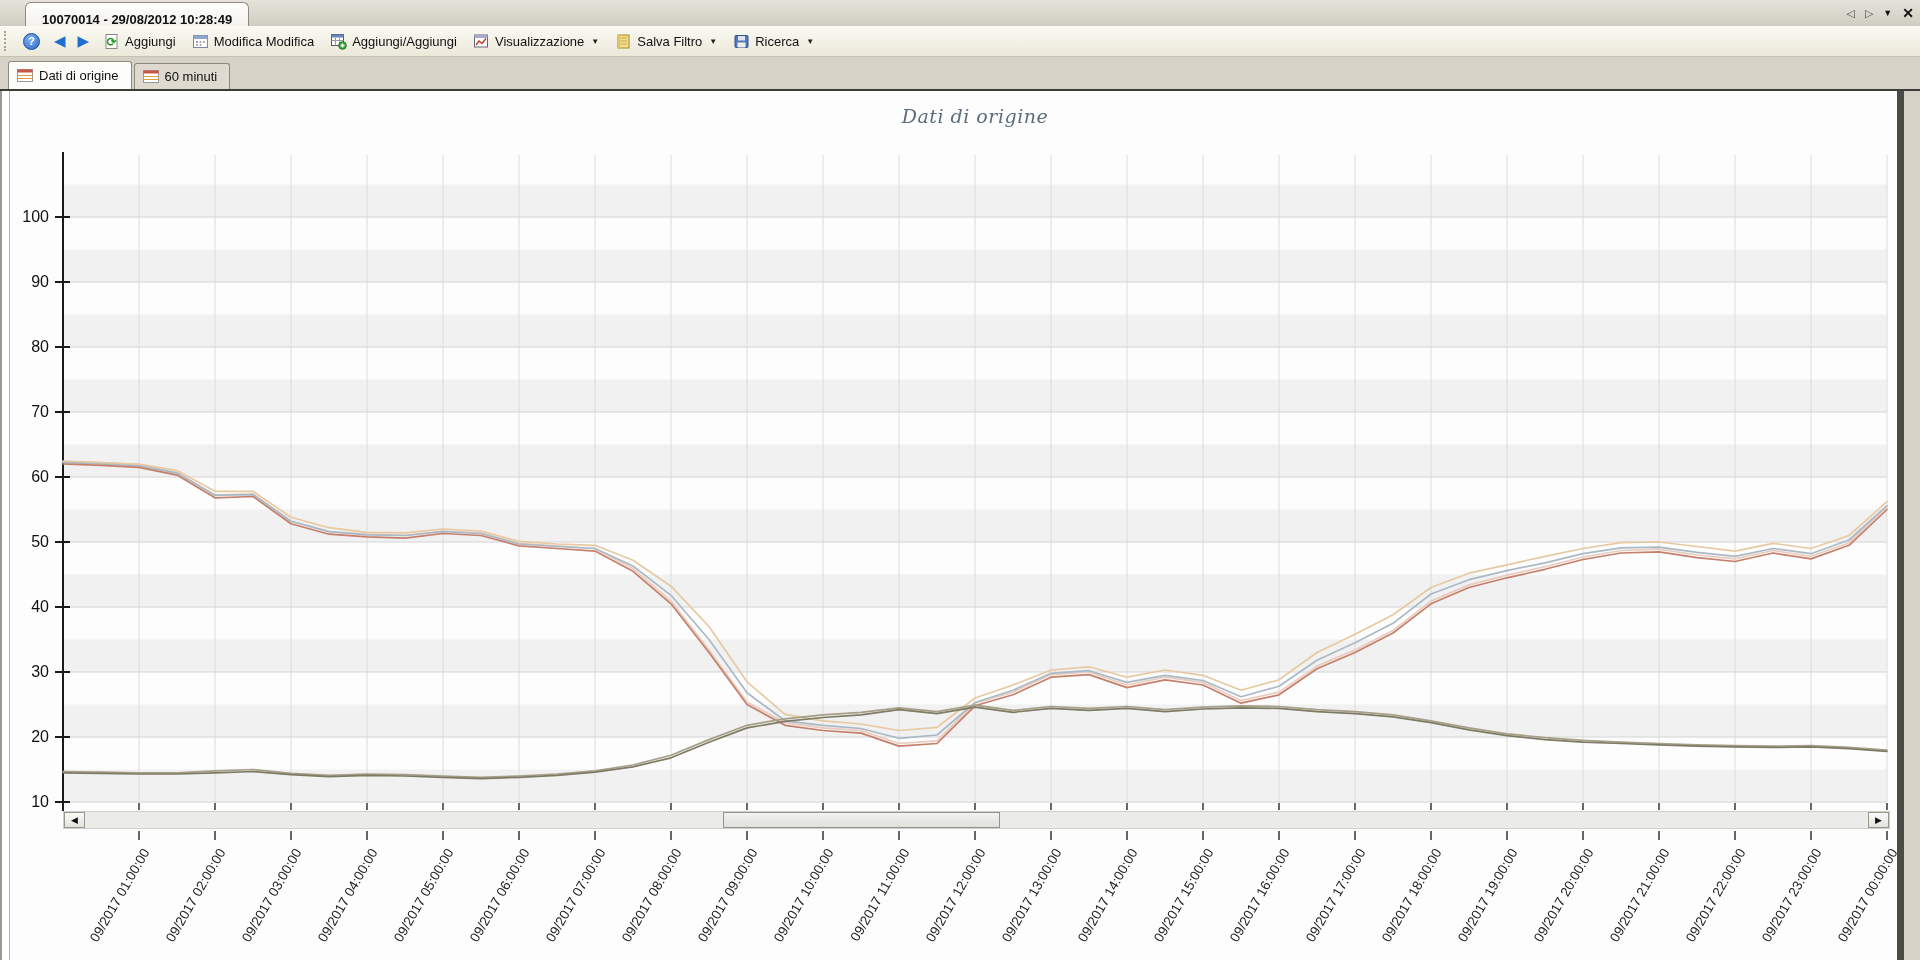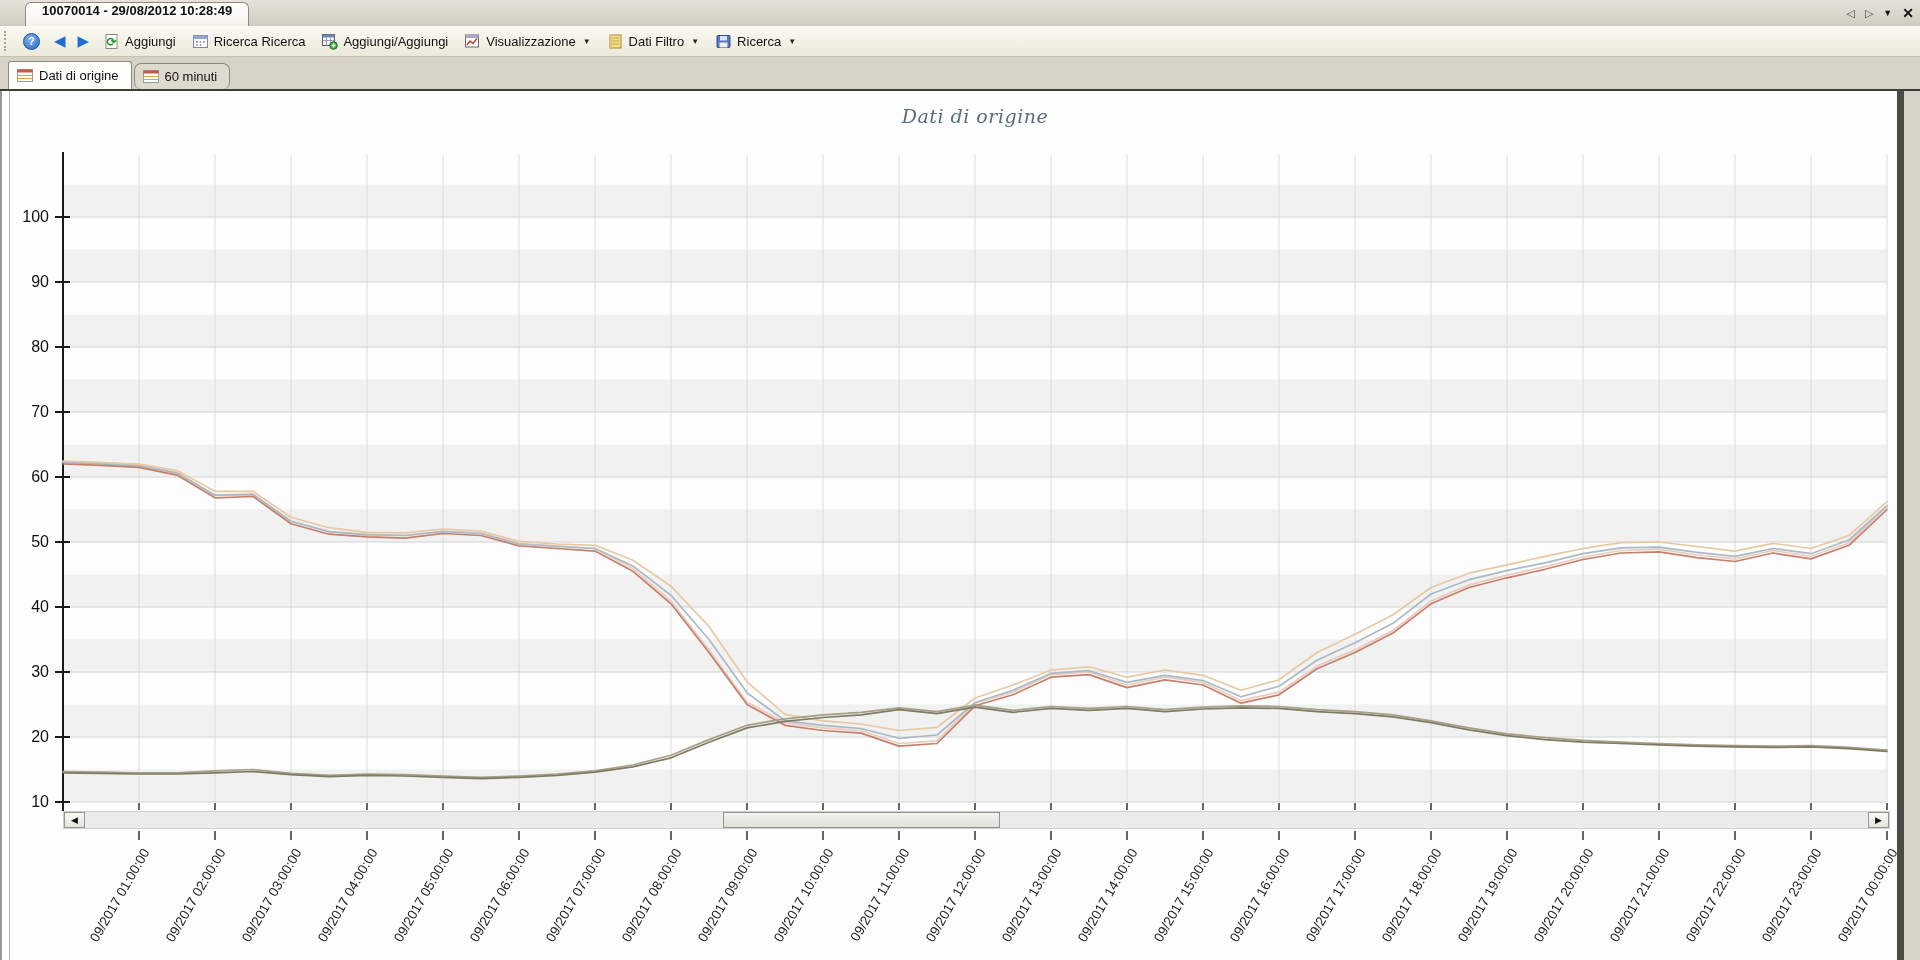--- a/index.html
+++ b/index.html
@@ -4,21 +4,21 @@
 <style>
   html,body{margin:0;padding:0;}
   body{font-family:"Liberation Sans",sans-serif;background:#d6d2c8;}
   .screen{position:relative;width:1920px;height:960px;overflow:hidden;background:#d6d2c8;}
 
   
   .doc-strip{position:absolute;left:0;top:0;width:1920px;height:26px;
     background:linear-gradient(#e6e3da,#cfccc2);border-bottom:1px solid #f5f4ef;}
   .doc-tab{position:absolute;left:25px;top:2px;height:24px;padding:0 16px;
     background:linear-gradient(#ffffff,#f2f0ea);border:1px solid #8d897d;border-bottom:none;
-    border-radius:6px 6px 0 0;display:flex;align-items:flex-start;
+    border-radius:6px 6px 0 0;display:flex;align-items:flex-end;
     font-size:13px;font-weight:bold;color:#111;}
   .strip-ctrls{position:absolute;right:6px;top:2px;height:22px;display:flex;align-items:center;gap:10px;
     font-size:13px;color:#222;}
   .strip-ctrls span{cursor:default;line-height:1;}
   .ctrl-tri{font-size:11px;color:#444;}
   .ctrl-menu{font-size:9px;color:#111;}
   .ctrl-close{font-size:14px;font-weight:bold;color:#111;}
 
   
   .toolbar{position:absolute;left:0;top:26px;width:1920px;height:31px;
@@ -35,21 +35,21 @@
     border:1px solid #1c4d9e;color:#fff;font-weight:bold;font-size:11px;
     display:flex;align-items:center;justify-content:center;box-sizing:border-box;}
 
   
   .view-strip{position:absolute;left:0;top:57px;width:1920px;height:32px;
     background:#d6d2c8;display:flex;align-items:flex-end;padding-left:8px;box-sizing:border-box;}
   .view-tab{display:flex;align-items:center;gap:6px;font-size:13px;color:#111;
     padding:4px 12px 5px 8px;border:1px solid #8d897d;border-bottom:none;
     border-radius:3px 3px 0 0;margin-right:2px;cursor:default;}
   .view-tab.active{background:#fdfdfa;position:relative;z-index:2;height:18px;}
-  .view-tab.inactive{background:#dedacf;height:16px;border-radius:7px;}
+  .view-tab.inactive{background:#dedacf;height:16px;}
   .dark-line{position:absolute;left:0;top:89px;width:1920px;height:2px;background:#3c3c38;}
 
   
   .content{position:absolute;left:0;top:91px;width:1920px;height:869px;background:#fdfdfd;}
   .chart-title{position:absolute;left:0;top:14px;width:1950px;text-align:center;
     font-family:"DejaVu Serif","Liberation Serif",serif;font-style:italic;
     font-size:19px;color:#5c6b7d;letter-spacing:0.5px;}
   svg.chart{position:absolute;left:0;top:0;pointer-events:none;}
 
   
@@ -109,21 +109,21 @@
         <svg width="17" height="17">
             <rect x="1.5" y="2.5" width="14" height="12" fill="#fff" stroke="#7a86a8"></rect>
             <rect x="1.5" y="2.5" width="14" height="3.5" fill="#8fa8cc"></rect>
             <circle cx="5" cy="9" r="1" fill="#8b6cc0"></circle>
             <circle cx="8.5" cy="9" r="1" fill="#999"></circle>
             <circle cx="12" cy="9" r="1" fill="#999"></circle>
             <circle cx="5" cy="12" r="1" fill="#999"></circle>
             <circle cx="8.5" cy="12" r="1" fill="#999"></circle>
           </svg>
       </span>
-      <span>Ricerca Ricerca</span>
+      <span>Modifica Modifica</span>
     </div>
 
     <div class="tb-btn">
       <span class="tb-ico">
         <svg width="17" height="17">
             <rect x="1.5" y="1.5" width="12" height="11" fill="#fff" stroke="#556"></rect>
             <rect x="1.5" y="1.5" width="12" height="3" fill="#6688bb"></rect>
             <line x1="1.5" y1="7.5" x2="13.5" y2="7.5" stroke="#99a"></line>
             <line x1="5.5" y1="4.5" x2="5.5" y2="12.5" stroke="#99a"></line>
             <line x1="9.5" y1="4.5" x2="9.5" y2="12.5" stroke="#99a"></line>
@@ -149,21 +149,21 @@
     <div class="tb-btn">
       <span class="tb-ico">
         <svg width="17" height="17">
             <rect x="3" y="2" width="11" height="13" fill="#f2de8c" stroke="#a8882a"></rect>
             <line x1="5.5" y1="5" x2="12" y2="5" stroke="#c8a84a"></line>
             <line x1="5.5" y1="8" x2="12" y2="8" stroke="#c8a84a"></line>
             <line x1="5.5" y1="11" x2="12" y2="11" stroke="#c8a84a"></line>
             <rect x="3" y="2" width="2" height="13" fill="#e0c468"></rect>
           </svg>
       </span>
-      <span>Dati Filtro</span>
+      <span>Salva Filtro</span>
       <span class="caret">▼</span>
     </div>
 
     <div class="tb-btn">
       <span class="tb-ico">
         <svg width="17" height="17">
             <rect x="2" y="2.5" width="13" height="12" rx="1" fill="#5577bb" stroke="#33508a"></rect>
             <rect x="5" y="3" width="7" height="4.5" fill="#dde4ef"></rect>
             <rect x="4.5" y="9.5" width="8" height="5" fill="#eeeeee"></rect>
           </svg>

